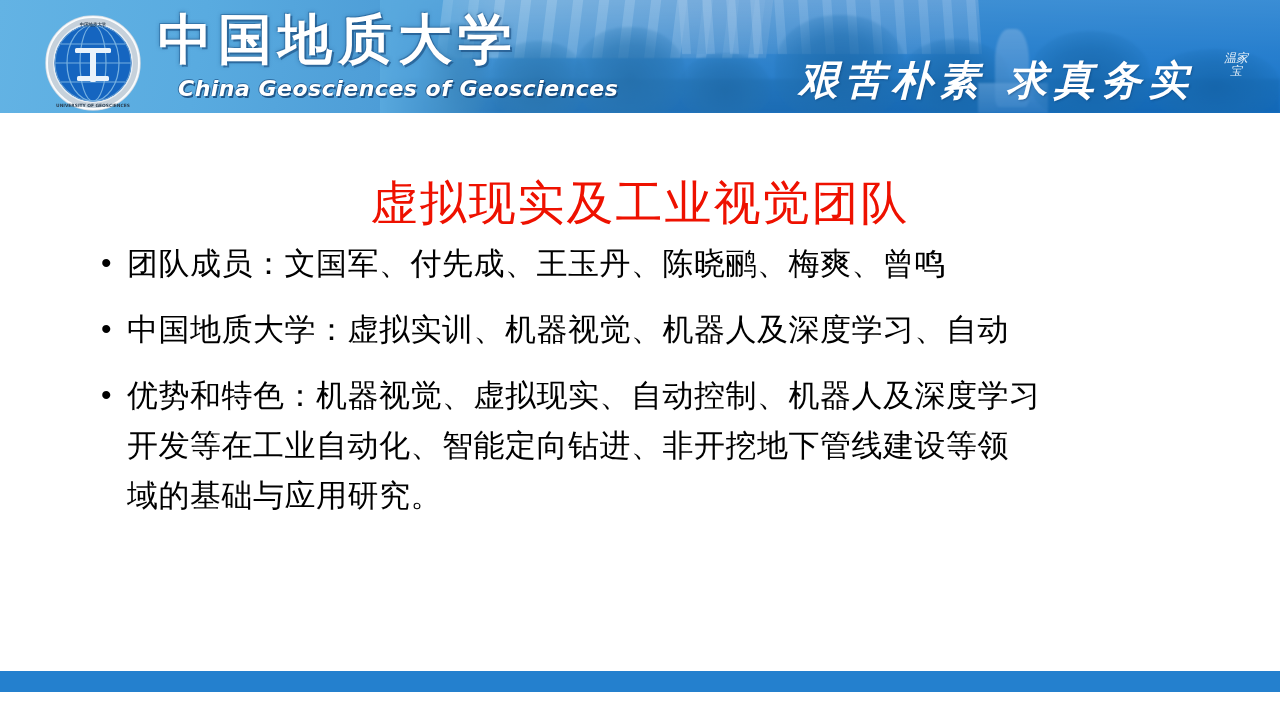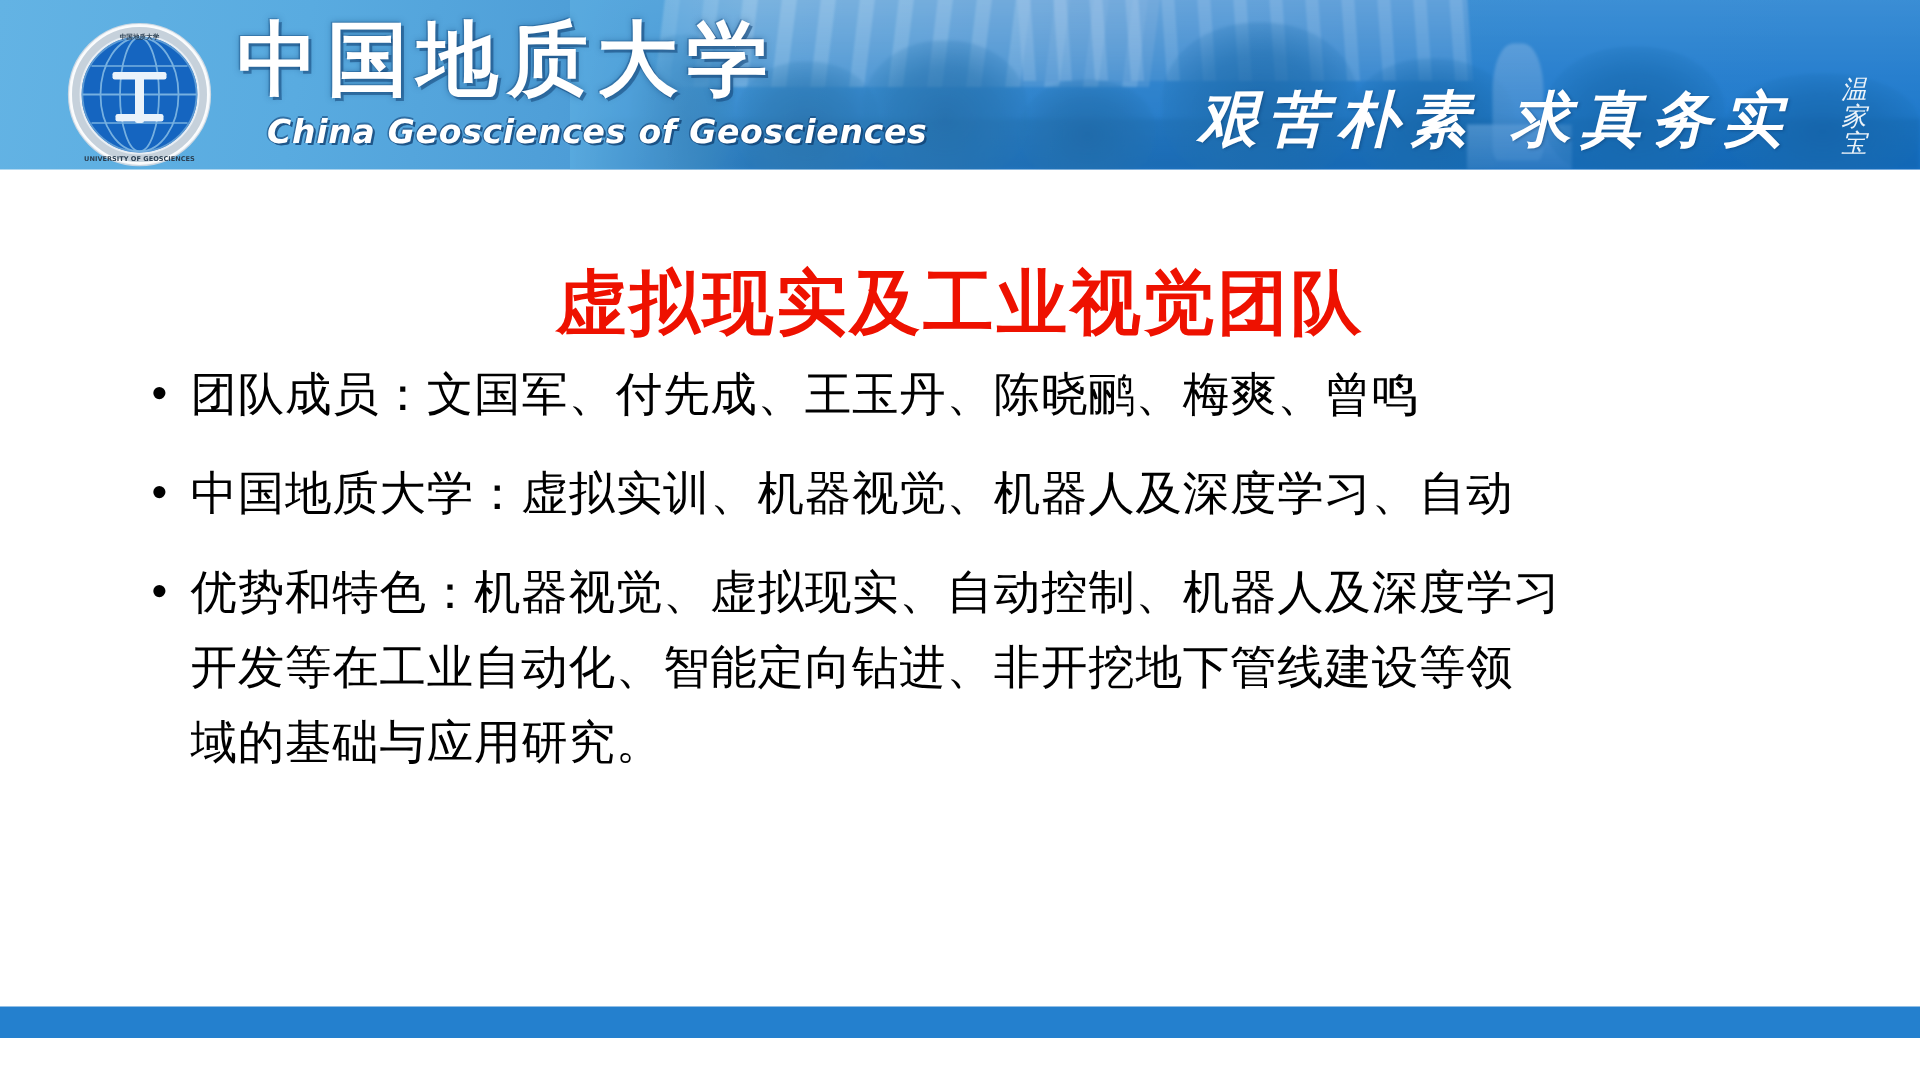--- a/index.html
+++ b/index.html
@@ -176,39 +176,39 @@
     white-space: nowrap;
     line-height: 1;
     text-shadow: 1px 1px 2px rgba(10,56,104,.45);
   }
   .motto-sign {
     position: absolute;
     right: 32px;
     top: 52px;
     width: 24px;
     font-family: "DejaVu Serif", "Liberation Serif", serif;
-    font-size: 17px;
+    font-size: 12px;
     font-style: italic;
     color: #ffffff;
     line-height: 1.05;
     text-align: center;
     word-break: break-all;
     opacity: .92;
   }
 
   
   .slide-title {
     position: absolute;
     left: 0;
     top: 144px;
     width: 1280px;
     text-align: center;
     font-family: "DejaVu Serif", "Liberation Serif", serif;
     font-size: 47px;
-    font-weight: bold;
+    font-weight: normal;
     letter-spacing: 2px;
     color: #ee1100;
     line-height: 1.2;
     white-space: nowrap;
   }
 
   
   .body-list {
     position: absolute;
     left: 95px;

